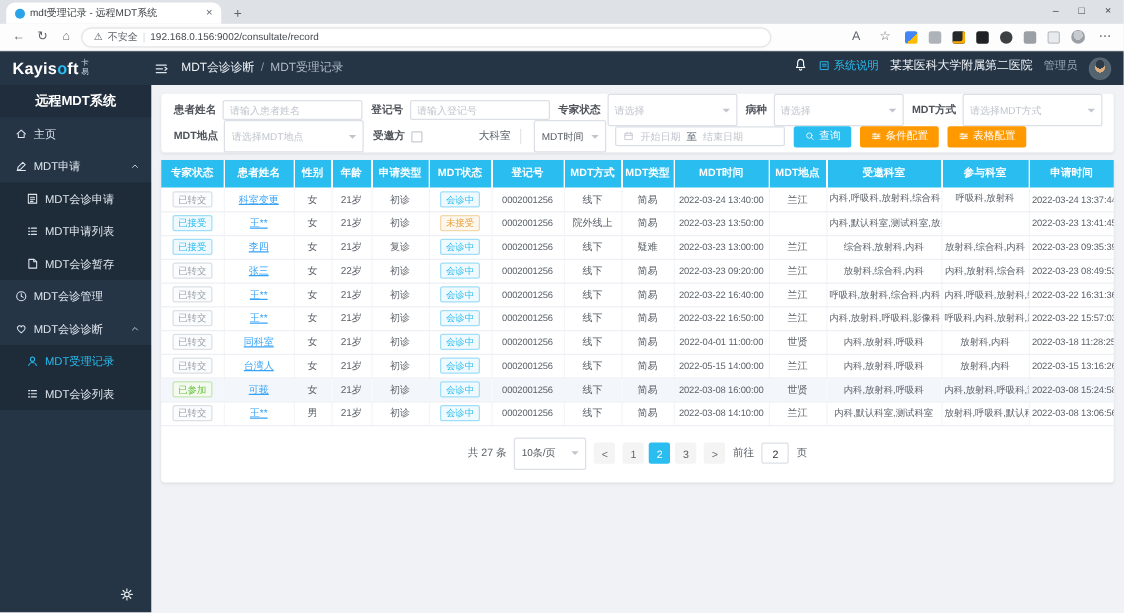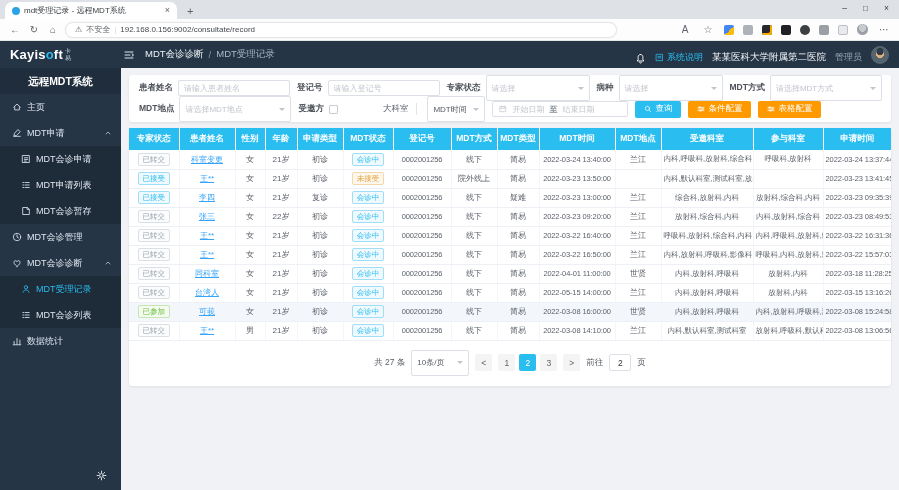--- a/index.html
+++ b/index.html
@@ -34,21 +34,21 @@
 .topbar{height:27px;background:var(--dark);display:flex;align-items:center;}
 .logo{width:121px;padding-left:10px;font-weight:bold;font-size:13px;color:#fff;letter-spacing:.2px;flex-shrink:0;}
 .logo .o{color:var(--primary);}
 .logo .cn{font-size:6px;color:#cfd8e2;display:inline-block;width:8px;line-height:1.15;vertical-align:middle;margin-left:2px;white-space:normal;font-weight:normal;}
 .collapse{color:#dfe5ec;margin:0 10px 0 2px;display:inline-flex;}
 .collapse svg{width:12px;height:12px;}
 .crumbs{font-size:9.5px;display:flex;align-items:center;}
 .crumbs .c1{color:#eef2f6;}
 .crumbs .sep{color:#8a97a5;margin:0 5px;}
 .crumbs .c2{color:#aeb9c4;}
-.top-right{margin-left:auto;display:flex;align-items:flex-end;gap:9px;padding-right:10px;}
+.top-right{margin-left:auto;display:flex;align-items:flex-start;gap:9px;padding-right:10px;}
 .bell{display:inline-flex;color:#fff;}
 .bell svg{width:11px;height:11px;}
 .help{color:var(--primary);font-size:9px;display:inline-flex;gap:3px;align-items:center;}
 .help svg{width:9px;height:9px;}
 .hosp{color:#f2f5f8;font-size:9.5px;}
 .role{color:#9aa7b4;font-size:9px;}
 .avatar{width:18px;height:18px;border-radius:50%;border:1px solid #5a6873;background:radial-gradient(circle at 50% 28%,#2e3b46 0 24%,rgba(0,0,0,0) 25%),radial-gradient(circle at 50% 45%,#dfae7f 0 32%,#53646f 33%);}
 
 .appbody{display:flex;height:422px;}
 .sidebar{width:121px;background:var(--dark);position:relative;flex-shrink:0;}
@@ -278,29 +278,20 @@
           </div>
           <div class="menu-item">
             <span class="ic">
               <svg viewBox="0 0 12 12">
                 <path d="M2.2 3h1.2M5 3h4.8M2.2 6h1.2M5 6h4.8M2.2 9h1.2M5 9h4.8"></path>
               </svg>
             </span>
             <span class="lbl">MDT会诊列表</span>
           </div>
         </div>
-        <div class="menu-item">
-          <span class="ic">
-            <svg viewBox="0 0 12 12">
-              <path d="M2.5 10V6.5M6 10V3M9.5 10V5"></path>
-              <path d="M1.5 10.5h9"></path>
-            </svg>
-          </span>
-          <span class="lbl">数据统计</span>
-        </div>
       </nav>
     <span class="gear">
         <svg viewBox="0 0 12 12">
           <circle cx="6" cy="6" r="2"></circle>
           <path d="M6 1.2v1.6M6 9.2v1.6M1.2 6h1.6M9.2 6h1.6M2.6 2.6l1.1 1.1M8.3 8.3l1.1 1.1M9.4 2.6 8.3 3.7M3.7 8.3 2.6 9.4"></path>
         </svg>
       </span>
   </aside>
 
   <main class="main">

